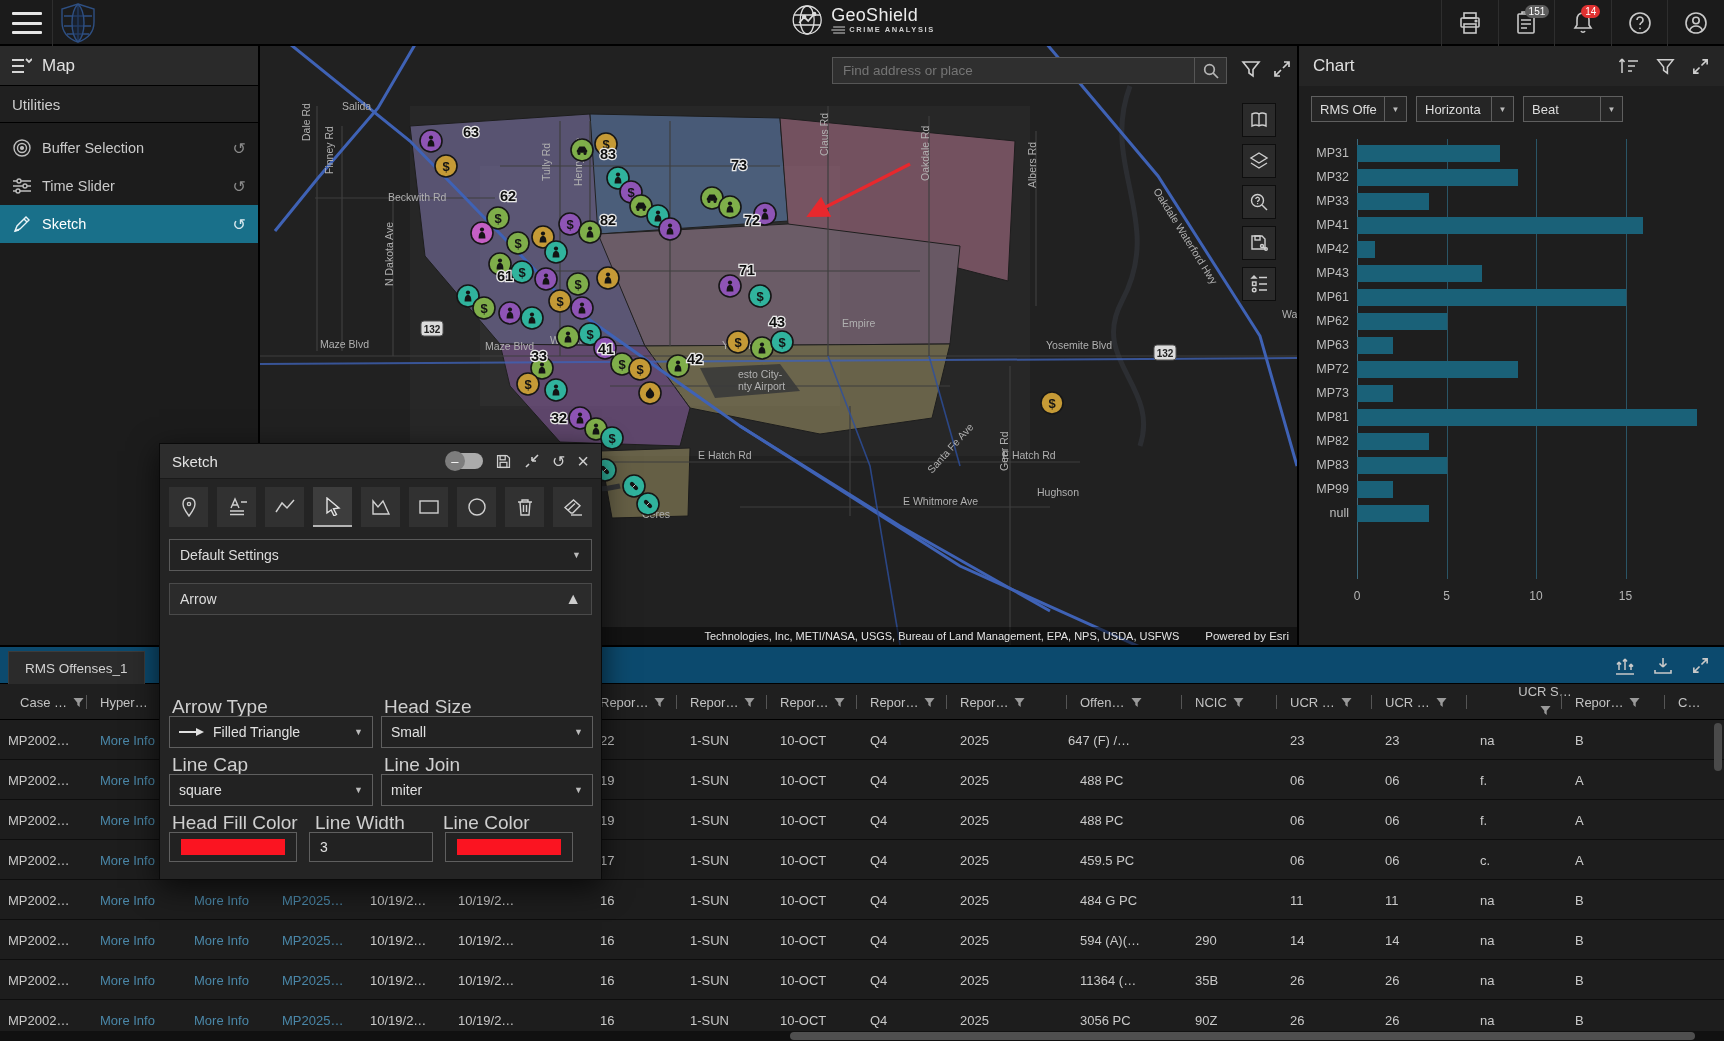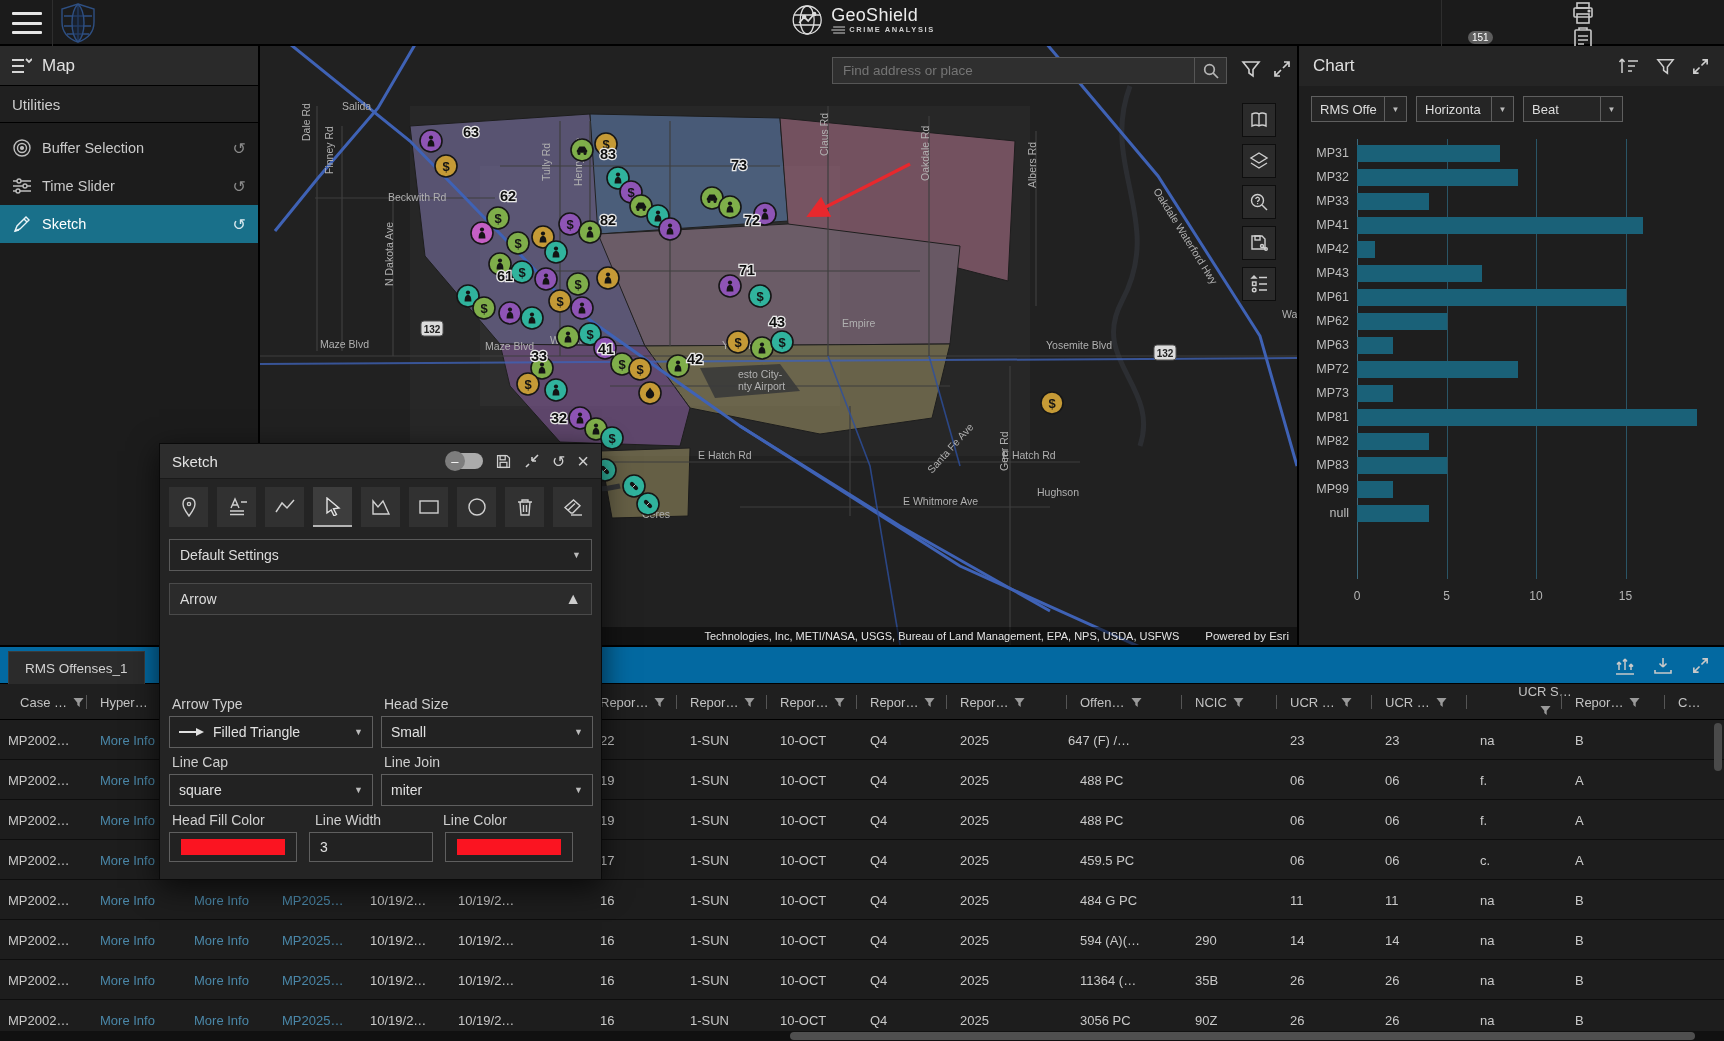--- a/index.html
+++ b/index.html
@@ -9,21 +9,21 @@
   
   .topbar{position:absolute;left:0;top:0;width:1724px;height:46px;background:#1b1b1b;border-bottom:2px solid #000;}
   .hamburger{position:absolute;left:12px;top:12px;width:30px;height:22px;display:flex;flex-direction:column;justify-content:space-between;cursor:pointer;}
   .hamburger div{height:3px;background:#e6e6e6;border-radius:1px;}
   .tb-div{position:absolute;top:0;width:1px;height:46px;background:#2e2e2e;}
   .logo-shield{position:absolute;left:58px;top:2px;}
   .brand{position:absolute;left:50%;top:2px;transform:translateX(-50%);display:flex;align-items:center;gap:6px;}
   .brand-text{display:flex;flex-direction:column;line-height:1;}
   .brand-title{font-size:18px;color:#ececec;letter-spacing:.3px;}
   .brand-sub{font-size:7.5px;color:#cfcfcf;letter-spacing:1.6px;font-weight:bold;margin-top:2px;display:flex;align-items:center;gap:4px;}
-  .tb-icons{position:absolute;left:1441px;top:0;width:283px;height:46px;display:flex;flex-direction:column;}
+  .tb-icons{position:absolute;left:1441px;top:0;width:283px;height:46px;display:flex;}
   .tb-icon{flex:1;display:flex;align-items:center;justify-content:center;border-left:1px solid #2e2e2e;position:relative;cursor:pointer;}
   .badge{position:absolute;font-size:10px;color:#fff;border-radius:8px;padding:1px 4px;top:5px;left:26px;line-height:1.1;}
   .badge.gray{background:#5d5d5d;}
   .badge.red{background:#e03131;}
   
   .left-panel{position:absolute;left:0;top:46px;width:260px;height:599px;background:#1c1c1c;border-right:2px solid #000;}
   .panel-header{height:40px;display:flex;align-items:center;gap:10px;padding:0 12px;background:#2a2a2a;border-bottom:1px solid #000;}
   .panel-title{font-size:17px;color:#e0e0e0;}
   .utilities-title{height:37px;line-height:37px;padding:0 12px;font-size:15px;color:#ccc;background:#202020;border-bottom:1px solid #000;}
   .util-list{margin-top:6px;}
@@ -55,21 +55,21 @@
   .chart-body{position:absolute;left:0;top:95px;right:0;}
   .crow{height:24px;display:flex;align-items:center;}
   .crow .cat{width:50px;text-align:right;font-size:12.5px;color:#bdbdbd;margin-right:8px;}
   .crow .track{flex:1;position:relative;height:17px;}
   .crow .bar{position:absolute;left:0;top:0;height:17px;background:#1a6178;}
   .gridline{position:absolute;top:-2px;width:1px;height:440px;background:#2a5566;}
   .gridline.axis{background:#3d6a7d;}
   .tick{position:absolute;top:448px;transform:translateX(-50%);font-size:12px;color:#b5b5b5;}
   
   .table-section{position:absolute;left:0;top:645px;width:1724px;height:396px;background:#191919;border-top:2px solid #000;}
-  .tabbar{position:relative;height:37px;background:#0369a1;border-bottom:1px solid #000;}
+  .tabbar{position:relative;height:37px;background:#0c4a6e;border-bottom:1px solid #000;}
   .ttab{position:absolute;left:8px;top:4px;height:33px;display:flex;align-items:center;padding:0 16px;background:#2b2b2b;border:1px solid #3c3c3c;border-bottom:none;font-size:13.5px;color:#d2d2d2;cursor:pointer;}
   .tab-icons{position:absolute;right:14px;top:0;height:37px;display:flex;align-items:center;gap:18px;}
   .tab-icons span{cursor:pointer;}
   .thead{position:relative;height:36px;background:#1f1f1f;border-bottom:1px solid #000;}
   .th{position:absolute;top:0;height:36px;display:flex;align-items:center;gap:6px;font-size:13px;color:#c3c3c3;white-space:nowrap;cursor:pointer;}
   .th svg{flex:none;}
   .th-div{position:absolute;top:11px;width:1px;height:14px;background:#555;}
   .tbody{position:relative;}
   .trow{position:absolute;left:0;width:1724px;height:40px;background:#1d1d1d;border-bottom:1px solid #0d0d0d;}
   .td{position:absolute;top:0;height:40px;display:flex;align-items:center;font-size:13px;color:#c9c9c9;white-space:nowrap;overflow:hidden;}
@@ -85,21 +85,21 @@
   .toggle .knob{position:absolute;left:-2px;top:-2px;width:20px;height:20px;border-radius:50%;background:#7d7d7d;color:#fff;display:flex;align-items:center;justify-content:center;font-size:13px;line-height:1;}
   .dlg-hicon{cursor:pointer;color:#cfcfcf;font-size:16px;display:flex;align-items:center;}
   .dlg-toolbar{display:flex;gap:9px;padding:8px 9px 4px 9px;}
   .tool-btn{width:40px;height:40px;background:#313131;display:flex;align-items:center;justify-content:center;cursor:pointer;}
   .tool-btn.sel{background:#3d3d3d;border-bottom:2px solid #b5b5b5;}
   .dlg-select{margin:8px 9px 0 9px;height:32px;border:1px solid #5a5a5a;background:#232323;display:flex;align-items:center;padding:0 10px;cursor:pointer;}
   .dlg-select .val{flex:1;font-size:14px;color:#ddd;}
   .dlg-select .chev{font-size:9px;color:#bbb;}
   .dlg-section{margin:12px 9px 0 9px;height:32px;border:1px solid #4a4a4a;background:#2b2b2b;display:flex;align-items:center;padding:0 10px;cursor:pointer;}
   .dlg-section .val{flex:1;font-size:14px;color:#ddd;}
-  .field-label{position:absolute;font-size:14px;color:#cfcfcf;}
+  .field-label{position:absolute;font-size:19px;color:#cfcfcf;}
   .fctl{position:absolute;height:32px;border:1px solid #5f5f5f;background:#222;display:flex;align-items:center;padding:0 9px;font-size:14px;color:#e0e0e0;cursor:pointer;}
   .fctl .chev{margin-left:auto;font-size:9px;color:#bbb;}
   .swatch{position:absolute;height:30px;border:1px solid #5f5f5f;background:#222;display:flex;align-items:center;justify-content:center;cursor:pointer;}
   .swatch .inner{width:calc(100% - 22px);height:16px;}
   .lw-input{position:absolute;height:30px;border:1px solid #5f5f5f;background:#222;color:#e0e0e0;font-size:14px;padding:0 10px;width:124px;}
 </style>
 </head>
 <body>
 
 <div class="app">

